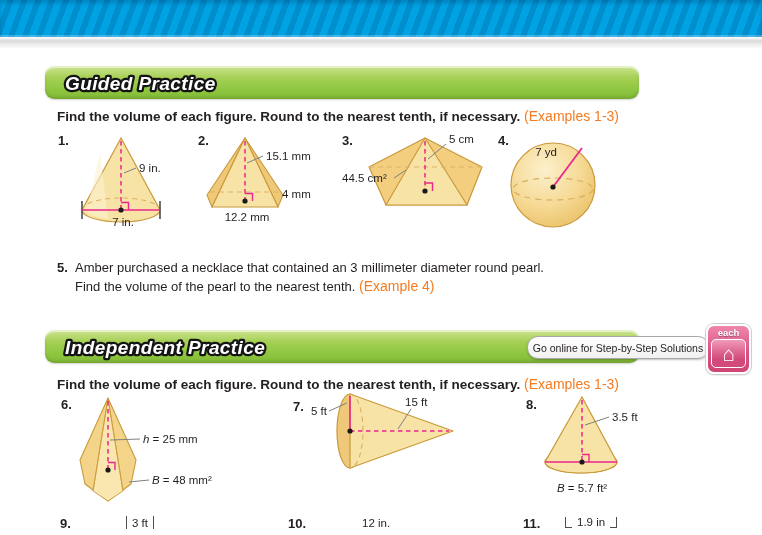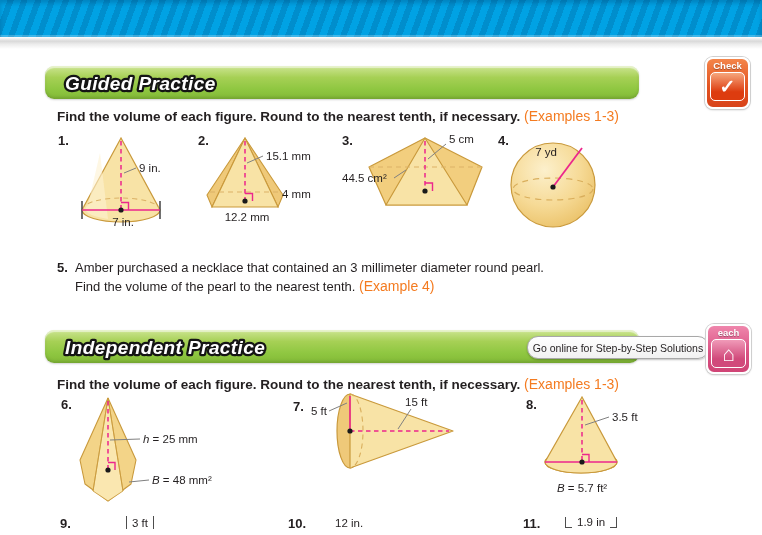--- a/index.html
+++ b/index.html
@@ -47,42 +47,36 @@
   .prob5{position:absolute;left:57px;top:259px;display:flex;font-size:13px;line-height:18px;}
   .prob5 .pnum{font-weight:bold;width:18px;flex:none;}
 
   .fig{position:absolute;}
   .fig text{font-family:"Liberation Sans",sans-serif;font-size:11.5px;fill:#231f20;}
 
   .measure{position:absolute;display:flex;align-items:flex-end;gap:5px;font-size:11.5px;color:#231f20;margin-left:16px;}
   .tick{width:0;height:13px;border-left:1.5px solid #4d4d4d;}
   .corner-l{width:6px;height:10px;border-left:1.5px solid #4d4d4d;border-bottom:1.5px solid #4d4d4d;}
   .corner-r{width:6px;height:10px;border-right:1.5px solid #4d4d4d;border-bottom:1.5px solid #4d4d4d;}
-  .plain-label{position:absolute;font-size:11.5px;color:#231f20;}
+  .plain-label{position:absolute;font-size:11.5px;color:#231f20;margin-left:27px;}
 </style>
 </head>
 <body>
 
 <div class="page">
 
   <div class="banner"></div>
   <div class="banner-shadow"></div>
 
   <div class="bar" style="top:66px">
     <svg width="320" height="33">
       <text x="14" y="24" class="outline-title">Guided Practice</text>
     </svg>
   </div>
 
-  <div class="badge check">
-    <div class="badge-label">Check</div>
-    <div class="badge-icon">
-      <span>✓</span>
-    </div>
-  </div>
 
   <div class="instr" style="top:108px">
     <span>Find the volume of each figure. Round to the nearest tenth, if necessary.</span>
     <span class="ref">(Examples 1-3)</span>
   </div>
 
   <div class="num" style="left:58px;top:133px">1.</div>
   <div class="num" style="left:198px;top:133px">2.</div>
   <div class="num" style="left:342px;top:133px">3.</div>
   <div class="num" style="left:498px;top:133px">4.</div>

